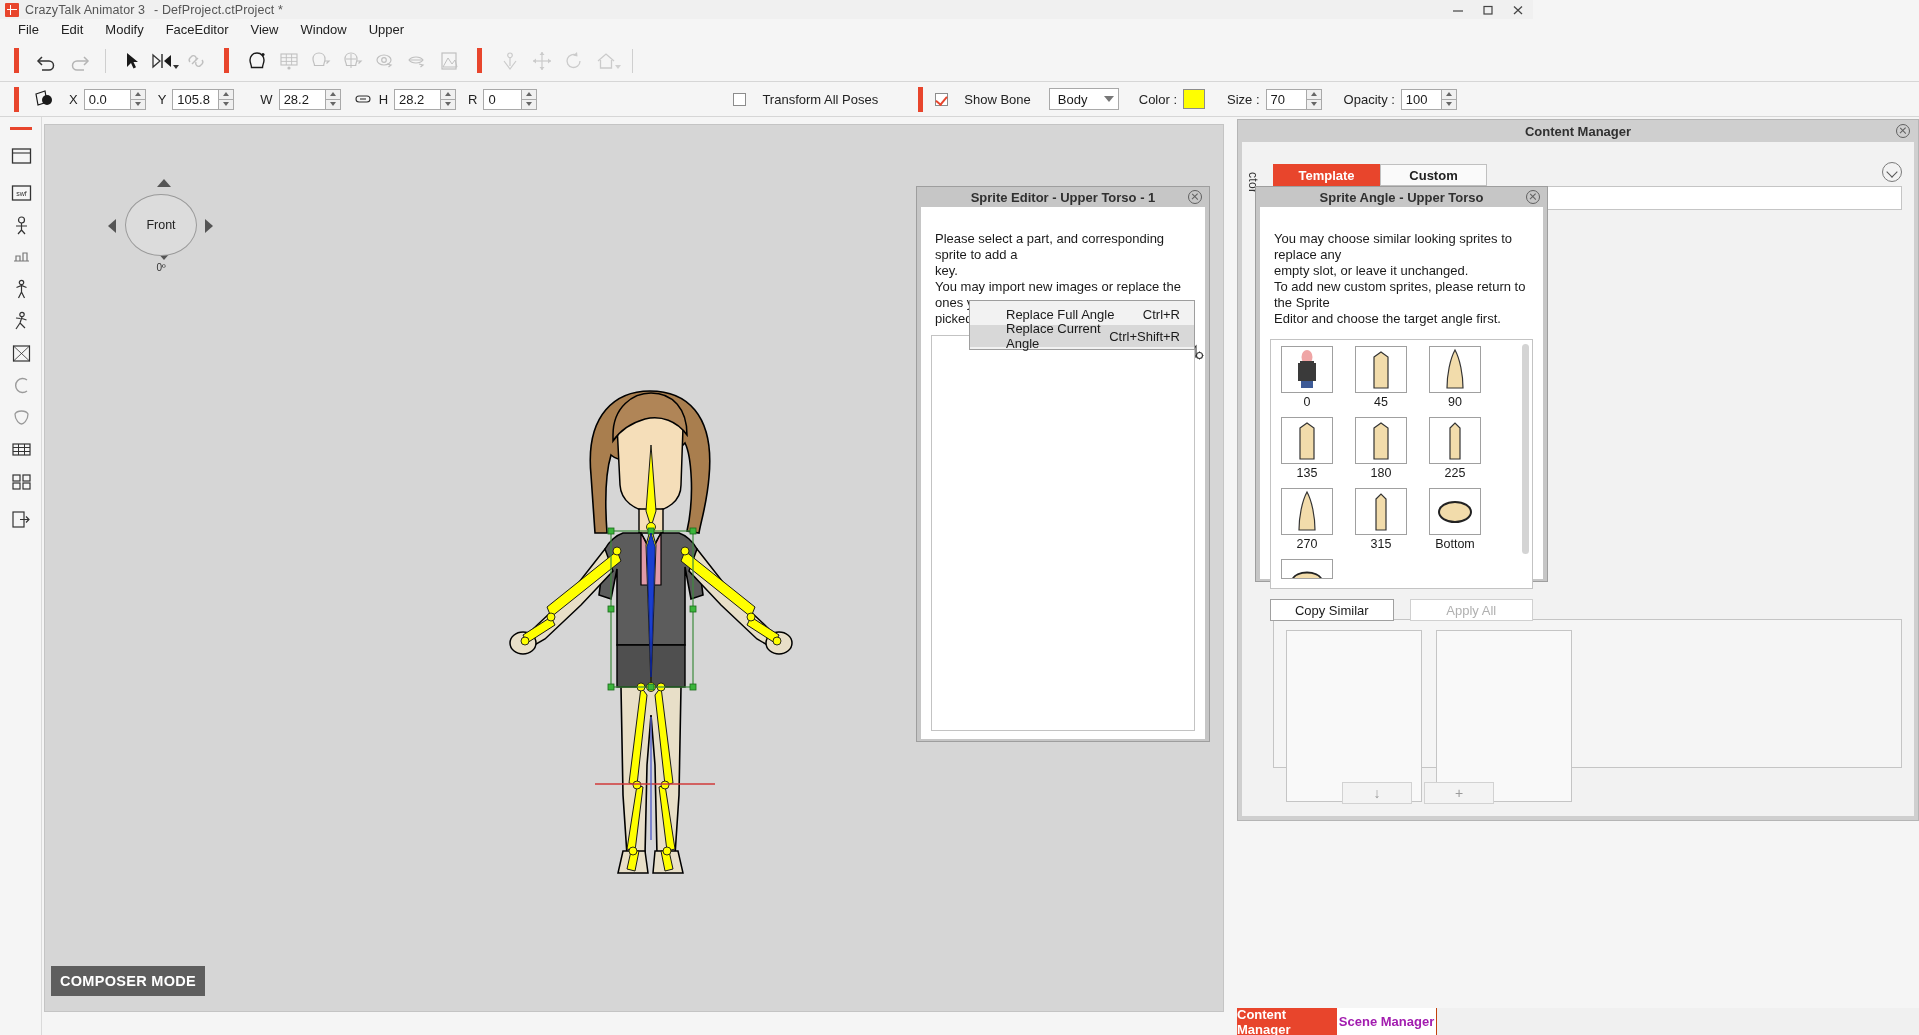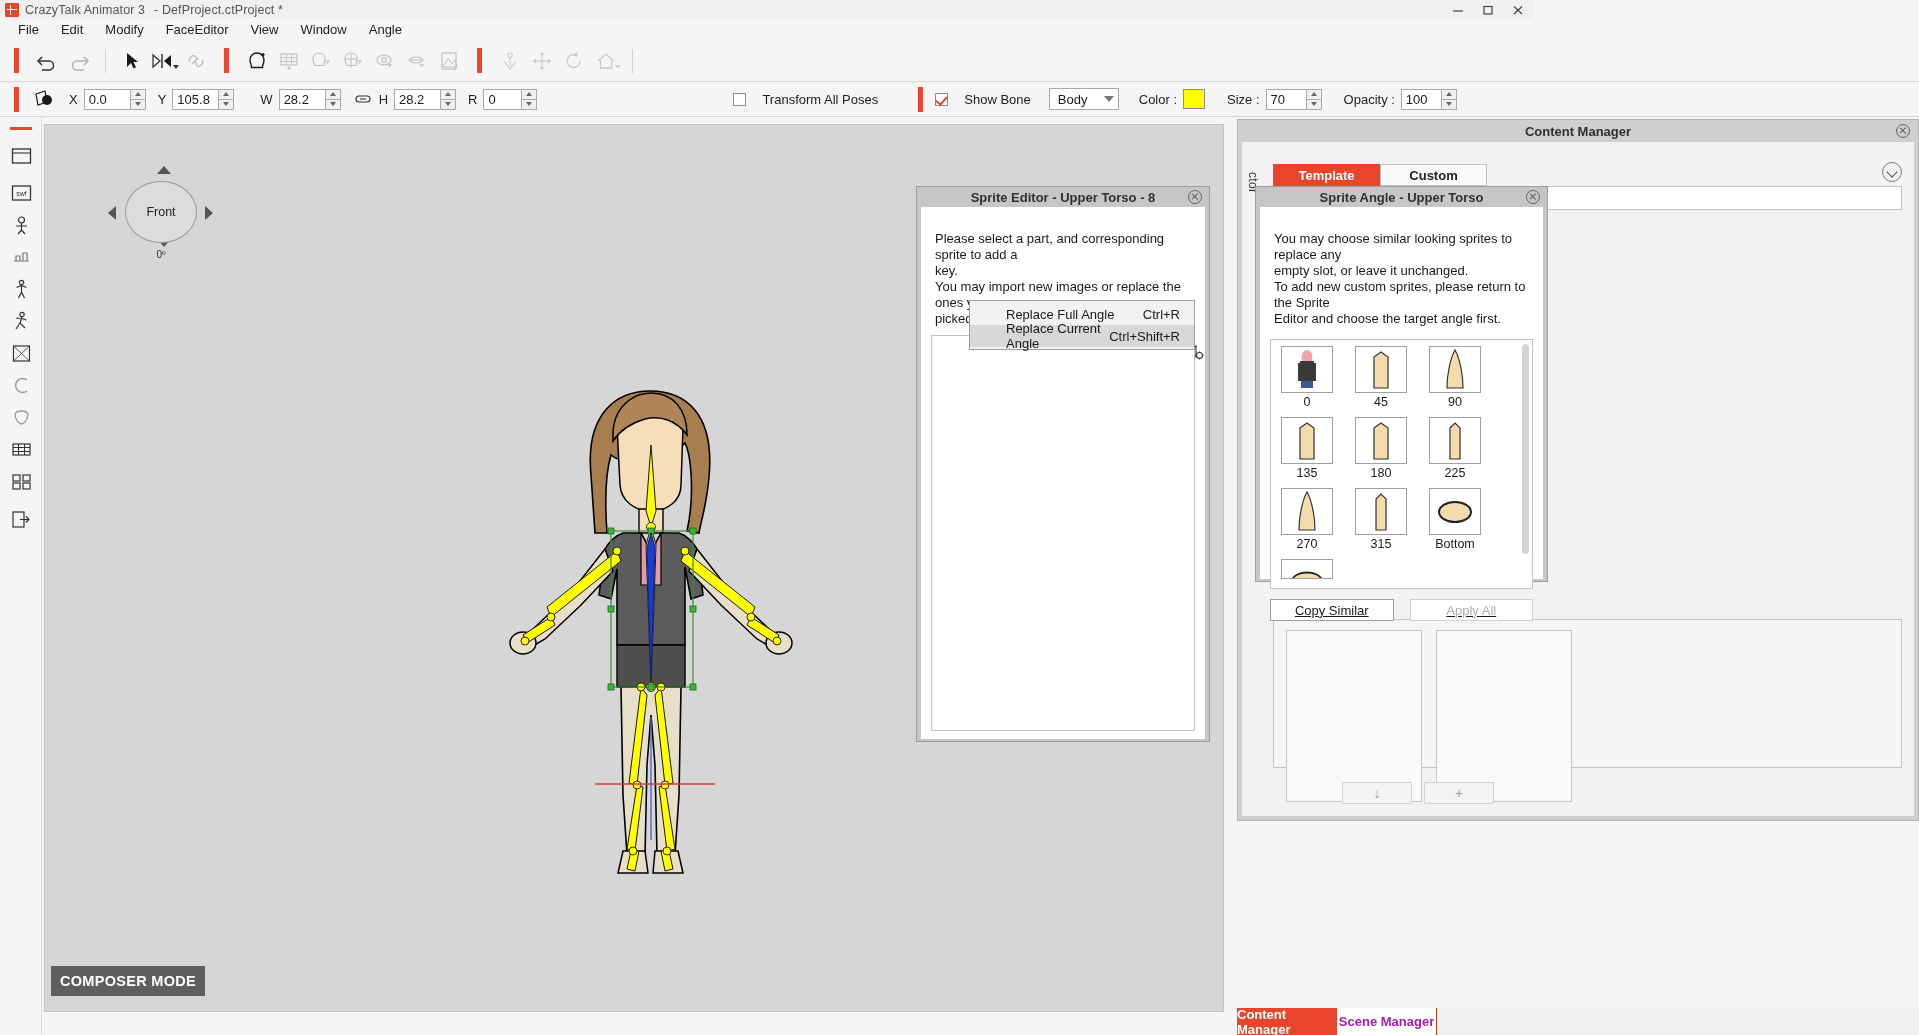--- a/index.html
+++ b/index.html
@@ -115,21 +115,21 @@
     display: flex; align-items: center; justify-content: center;
   }
   .rail-btn svg { display: block; }
 
   
   .viewport {
     position: absolute; top: 124px; left: 44px; width: 1180px; height: 888px;
     background: #d6d6d6; border: 1px solid #c4c4c4;
   }
   .view-cube {
-    position: absolute; left: 58px; top: 39px; width: 115px; height: 100px;
+    position: absolute; left: 58px; top: 52px; width: 115px; height: 100px;
   }
   .cube-circle {
     position: absolute; left: 22px; top: 17px; width: 72px; height: 62px;
     border: 1px solid #9a9a9a; border-radius: 50%; background: #dcdcdc;
     display: flex; flex-direction: column; align-items: center; justify-content: center;
   }
   .cube-front { font-size: 12.5px; color: #222; }
   .cube-deg { font-size: 10px; color: #333; position: absolute; bottom: -18px; }
   .cube-arrow { position: absolute; width: 0; height: 0; }
   .ca-up { left: 54px; top: 2px; border-left: 7px solid transparent; border-right: 7px solid transparent; border-bottom: 8px solid #555; }
@@ -205,21 +205,21 @@
     height: 250px; overflow: hidden; position: relative;
   }
   .sa-grid { display: flex; flex-wrap: wrap; padding: 6px 6px 0 10px; gap: 0 22px; }
   .sa-cell { width: 52px; margin-bottom: 8px; }
   .sa-box { width: 52px; height: 47px; border: 1px solid #a0a0a0; background: #fff; position: relative; overflow: hidden; }
   .sa-cap { font-size: 12.5px; text-align: center; color: #1a1a1a; margin-top: 2px; }
   .sa-scroll {
     position: absolute; right: 3px; top: 4px; width: 7px; height: 210px;
     background: #d4d4d4; border-radius: 4px;
   }
-  .sa-buttons { display: flex; gap: 16px; padding: 10px; text-decoration: underline; }
+  .sa-buttons { display: flex; gap: 16px; padding: 10px; }
   .sa-btn {
     flex: 1; height: 22px; border: 1px solid #a0a0a0; background: #fff;
     display: flex; align-items: center; justify-content: center; font-size: 13px; color: #1a1a1a;
   }
   .sa-btn.dis { color: #b0b0b0; border-color: #d0d0d0; }
 
   
   #content-manager {
     position: absolute; left: 1237px; top: 119px; width: 682px; height: 702px;
     background: #cfcfcf; border: 1px solid #b5b5b5;
@@ -305,21 +305,21 @@
     </div>
   </div>
 
   <div class="menubar">
     <div class="menu-item">File</div>
     <div class="menu-item">Edit</div>
     <div class="menu-item">Modify</div>
     <div class="menu-item">FaceEditor</div>
     <div class="menu-item">View</div>
     <div class="menu-item">Window</div>
-    <div class="menu-item">Angle</div>
+    <div class="menu-item">Upper</div>
   </div>
 
   <div class="toolbar">
     <div class="red-bar"></div>
 
     <div class="tb-btn">
       <svg width="22" height="20" viewBox="0 0 22 20">
           <path d="M6 6 L2 10 L6 14" fill="none" stroke="#333" stroke-width="1.5"></path>
           <path d="M2 10 H13 a4.5 4.5 0 0 1 0 9 H6" fill="none" stroke="#333" stroke-width="1.5"></path>
         </svg>
@@ -883,21 +883,21 @@
 
       <div class="sa-buttons">
         <div class="sa-btn">Copy Similar</div>
         <div class="sa-btn dis">Apply All</div>
       </div>
     </div>
   </div>
 
   <div class="dialog" id="sprite-editor">
     <div class="dlg-title">
-      <span>Sprite Editor - Upper Torso - 8</span>
+      <span>Sprite Editor - Upper Torso - 1</span>
       <div class="dlg-close"></div>
     </div>
     <div class="dlg-body" style="height:532px;">
       <div class="dlg-text">
         <div>Please select a part, and corresponding sprite to add a</div>
         <div>key.</div>
         <div>You may import new images or replace the ones you</div>
         <div>picked.</div>
       </div>
 

